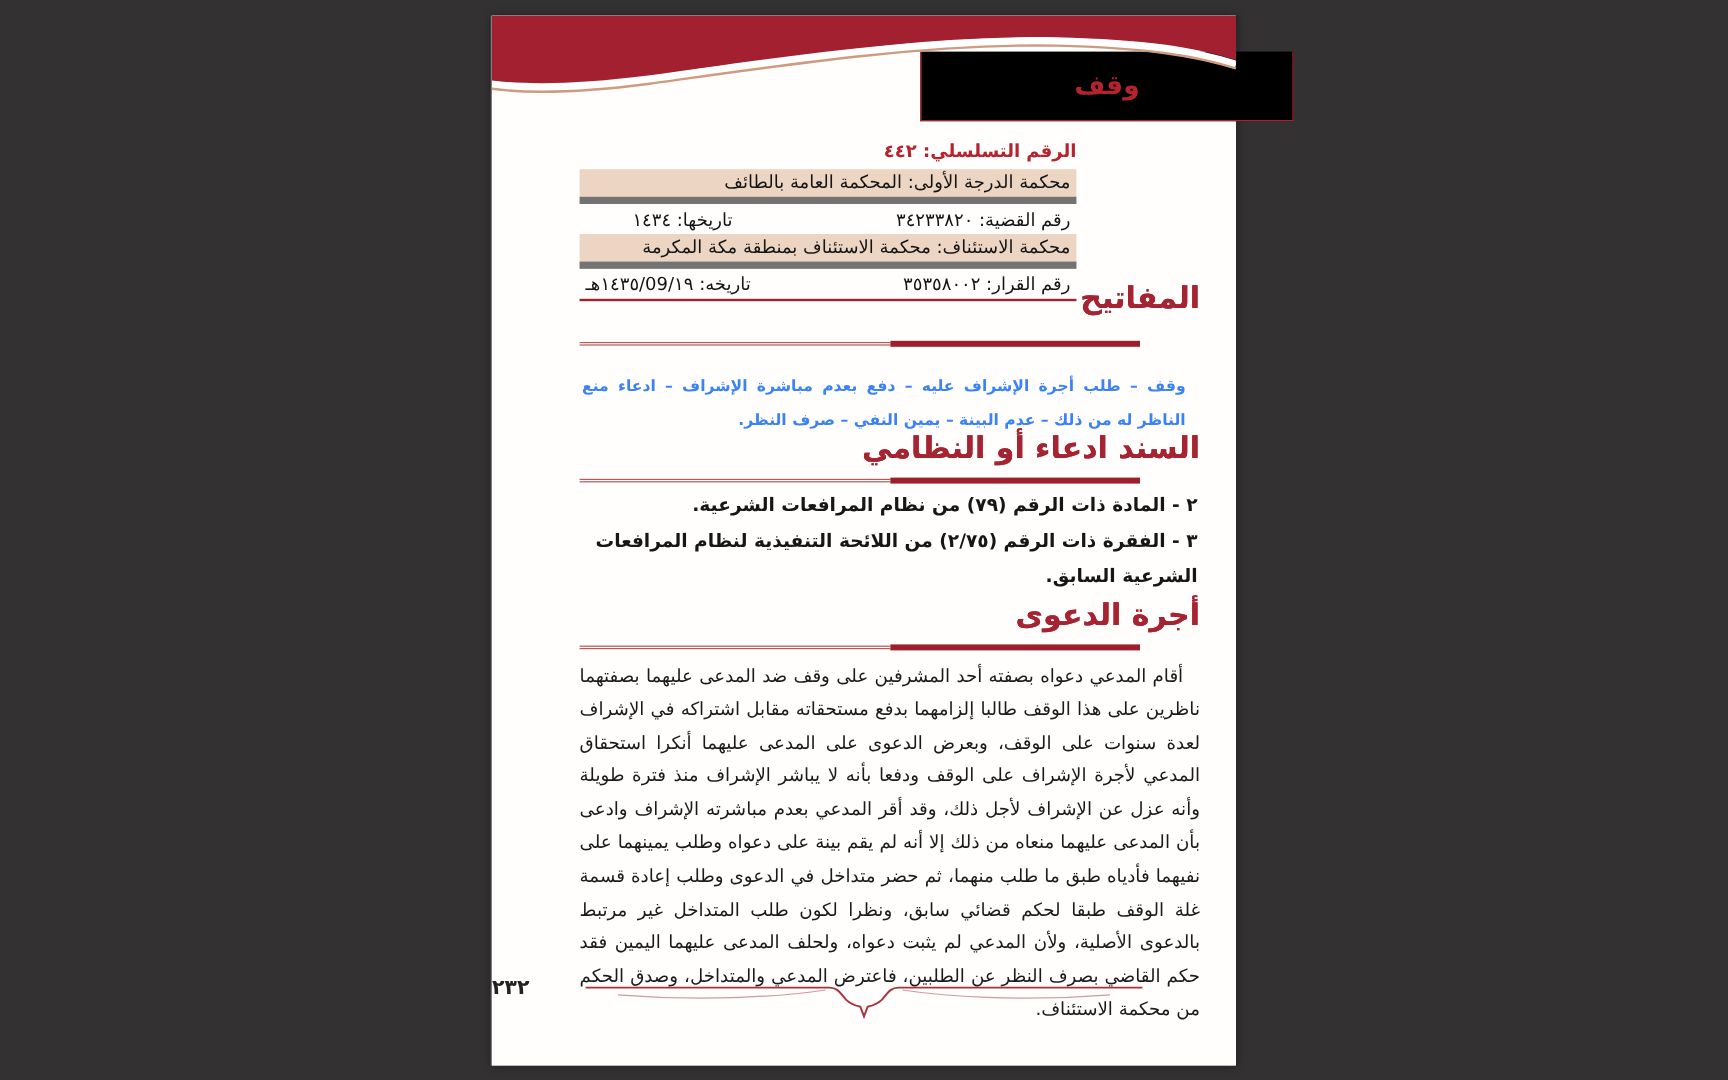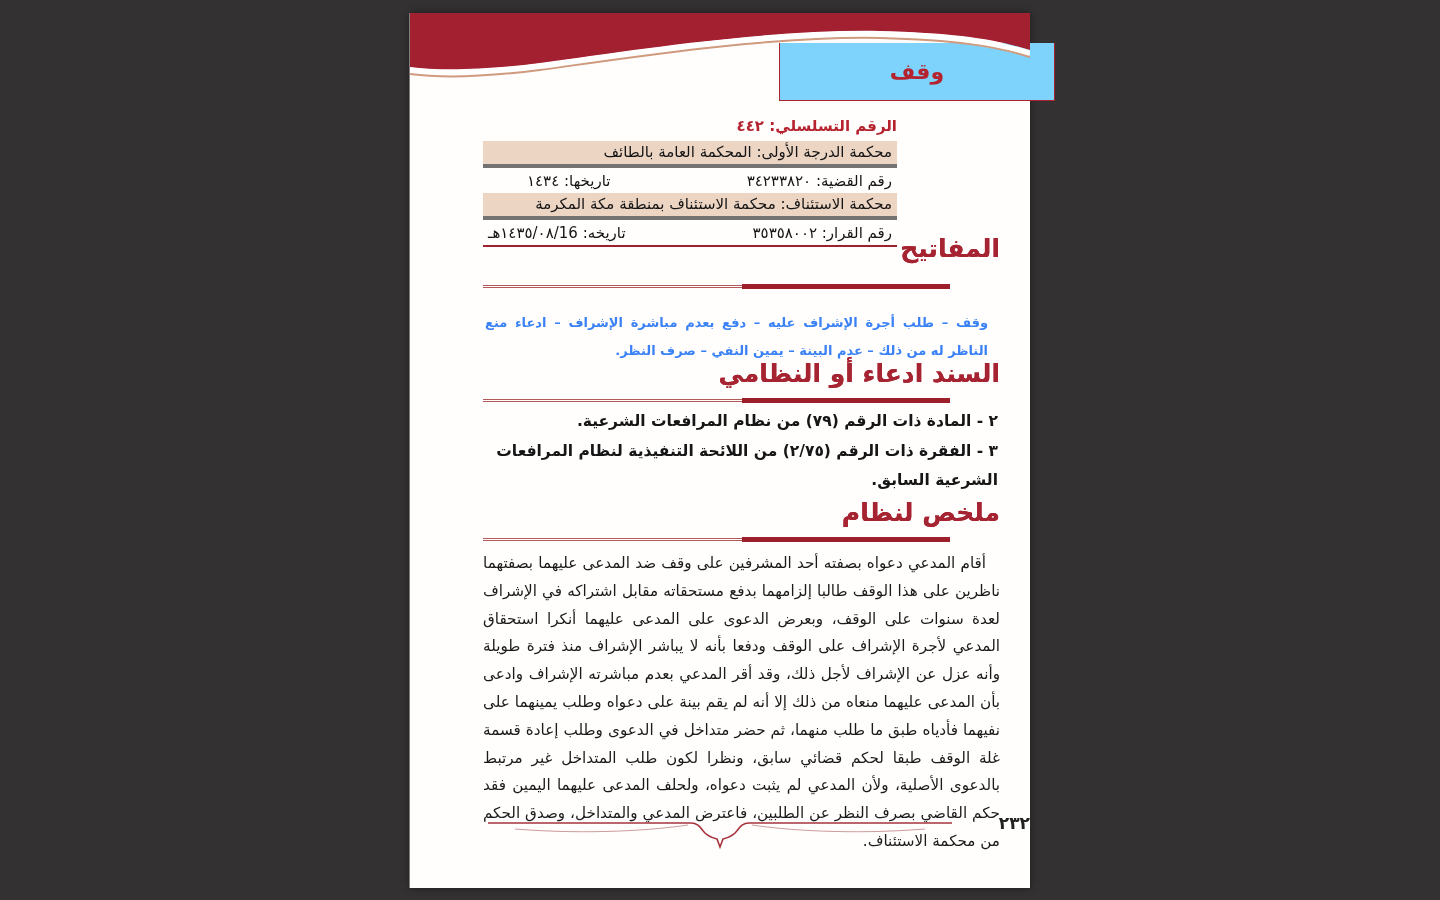--- a/index.html
+++ b/index.html
@@ -9,41 +9,40 @@
     font-family:"DejaVu Sans", sans-serif;
     position:relative;
   }
   .page{
     position:absolute;left:410px;top:13px;width:620px;height:875px;
     background:#fffefd;direction:rtl;
     box-shadow:-1px 0 0 #807d7e, 2px 0 0 #2a2828, 0 0 8px rgba(0,0,0,.45);
   }
   
   .title-box{
-    position:absolute;left:357px;top:30px;width:276px;height:58px;
-    background:#7dd3fc;border:1.5px solid #a8232f;border-top:none;
+    position:absolute;left:357px;top:30px;width:311px;height:58px;
+    background:#000000;border:1.5px solid #a8232f;border-top:none;
     box-sizing:border-box;
-    margin-left:12px;
   }
   .title-box .t{
     padding-top:16px;text-align:center;
     font-size:22px;font-weight:bold;color:#b5232f;
   }
   .wave{position:absolute;left:0;top:0;width:620px;height:90px;pointer-events:none;}
   
   .content{position:absolute;left:73px;top:0;width:517px;height:831px;}
   
   .serial{
     position:absolute;top:104px;right:103px;width:414px;height:22px;
     font-size:15px;font-weight:bold;color:#b5232f;text-align:right;
     padding-left:2px;box-sizing:border-box;
   }
   .case-table{position:absolute;top:128px;right:103px;width:414px;}
   .tr{height:23px;line-height:23px;font-size:15px;color:#141414;padding:0 5px;}
-  .tr.hl{background:#edd5c4;border-bottom:4px solid #737373;margin-bottom:2px;}
+  .tr.hl{background:#edd5c4;border-bottom:6px solid #737373;margin-bottom:2px;}
   .tr.plain{display:flex;justify-content:space-between;}
   .tr.indent-left{padding-left:44px;}
   .tr.last{border-bottom:2px solid #9e2130;}
   
   .sec-h{
     position:absolute;right:0;text-align:right;
     font-size:25px;font-weight:bold;color:#a62331;
     text-shadow:0 0 .4px #a62331;
   }
   .sec-h.h1{top:221px;}
@@ -67,21 +66,21 @@
     font-weight:bold;font-size:15.5px;line-height:29.5px;color:#161616;
     text-align:right;
   }
   .summary{
     position:absolute;top:537px;left:0;right:0;
     font-size:15.2px;line-height:27.8px;color:#1a1a1a;
     text-align:justify;text-align-last:right;text-indent:14px;
   }
   
   .pageno{
-    position:absolute;top:800px;left:0;width:620px;text-align:right;
+    position:absolute;top:800px;left:0;width:620px;text-align:left;
     font-size:17px;font-weight:bold;color:#222;
   }
   .footer-orn{position:absolute;left:0;top:797px;width:620px;height:55px;pointer-events:none;}
 </style>
 </head>
 <body>
 
 <div class="page">
 
   <div class="title-box">
@@ -100,42 +99,42 @@
 
     <div class="case-table">
       <div class="tr hl">محكمة الدرجة الأولى: المحكمة العامة بالطائف</div>
       <div class="tr plain indent-left">
         <span>رقم القضية: ٣٤٢٣٣٨٢٠</span>
         <span>تاريخها: ١٤٣٤</span>
       </div>
       <div class="tr hl">محكمة الاستئناف: محكمة الاستئناف بمنطقة مكة المكرمة</div>
       <div class="tr plain last">
         <span>رقم القرار: ٣٥٣٥٨٠٠٢</span>
-        <span>تاريخه: ١٤٣٥/٠٨/16هـ</span>
+        <span>تاريخه: ١٤٣٥/09/١٩هـ</span>
       </div>
     </div>
 
     <div class="sec-h h1">المفاتيح</div>
     <div class="rule r1">
         <span class="thin"></span>
         <span class="thick"></span>
       </div>
     <div class="kw">وقف – طلب أجرة الإشراف عليه – دفع بعدم مباشرة الإشراف – ادعاء منع الناظر له من ذلك – عدم البينة – يمين النفي – صرف النظر.</div>
 
     <div class="sec-h h2">السند ادعاء أو النظامي</div>
     <div class="rule r2">
         <span class="thin"></span>
         <span class="thick"></span>
       </div>
     <div class="law-list">
       <div>٢ - المادة ذات الرقم (٧٩) من نظام المرافعات الشرعية.</div>
       <div>٣ - الفقرة ذات الرقم (٢/٧٥) من اللائحة التنفيذية لنظام المرافعات الشرعية السابق.</div>
     </div>
 
-    <div class="sec-h h3">ملخص لنظام</div>
+    <div class="sec-h h3">أجرة الدعوى</div>
     <div class="rule r3">
         <span class="thin"></span>
         <span class="thick"></span>
       </div>
     <div class="summary">أقام المدعي دعواه بصفته أحد المشرفين على وقف ضد المدعى عليهما بصفتهما ناظرين على هذا الوقف طالبا إلزامهما بدفع مستحقاته مقابل اشتراكه في الإشراف لعدة سنوات على الوقف، وبعرض الدعوى على المدعى عليهما أنكرا استحقاق المدعي لأجرة الإشراف على الوقف ودفعا بأنه لا يباشر الإشراف منذ فترة طويلة وأنه عزل عن الإشراف لأجل ذلك، وقد أقر المدعي بعدم مباشرته الإشراف وادعى بأن المدعى عليهما منعاه من ذلك إلا أنه لم يقم بينة على دعواه وطلب يمينهما على نفيهما فأدياه طبق ما طلب منهما، ثم حضر متداخل في الدعوى وطلب إعادة قسمة غلة الوقف طبقا لحكم قضائي سابق، ونظرا لكون طلب المتداخل غير مرتبط بالدعوى الأصلية، ولأن المدعي لم يثبت دعواه، ولحلف المدعى عليهما اليمين فقد حكم القاضي بصرف النظر عن الطلبين، فاعترض المدعي والمتداخل، وصدق الحكم من محكمة الاستئناف.</div>
 
   </div>
 
   <div class="pageno">٢٣٢</div>
   <svg class="footer-orn" viewBox="0 0 620 55" aria-hidden="true">

